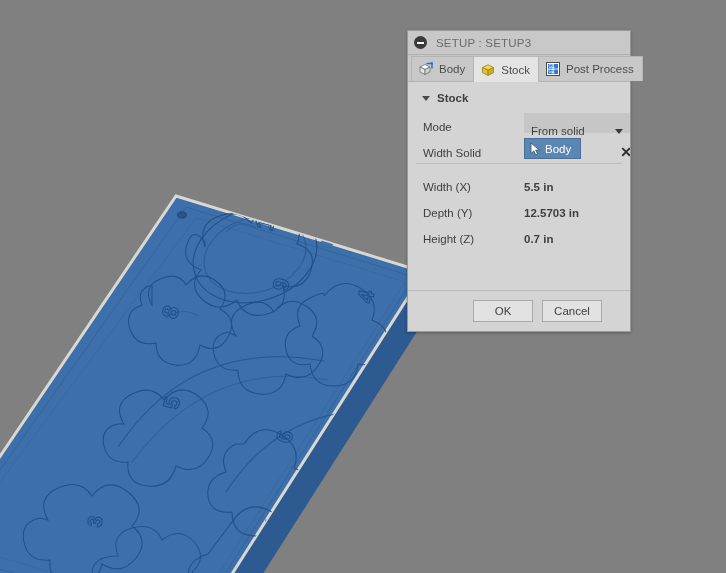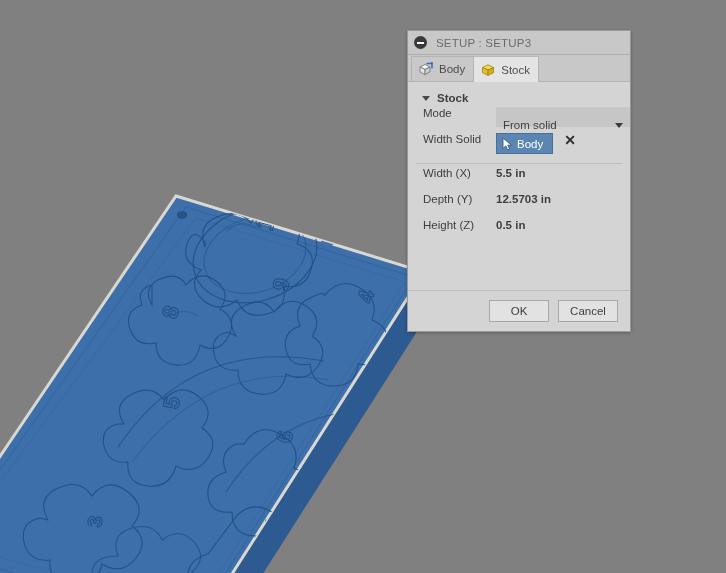--- a/index.html
+++ b/index.html
@@ -127,23 +127,24 @@
   }
   .caret {
     width: 0; height: 0;
     border-left: 4.5px solid transparent;
     border-right: 4.5px solid transparent;
     border-top: 5.5px solid #4a4a4a;
     flex: none;
   }
   .row {
     display: flex;
-    align-items: flex-start;
+    align-items: flex-end;
     height: 26px;
     padding-left: 15px;
+    gap: 28px;
   }
   .row .lbl {
     width: 73px;
     font-size: 11.5px;
     color: #3f3f3f;
     flex: none;
   }
   .row .val {
     font-size: 11.5px;
     color: #3f3f3f;
@@ -202,21 +203,21 @@
 
   
   .footer {
     height: 41px;
     background: #d4d4d4;
     border-top: 1px solid #bcbcbc;
     display: flex;
     align-items: center;
     justify-content: flex-end;
     gap: 9px;
-    padding-right: 12px;
+    padding-right: 28px;
     flex: none;
   }
   .btn {
     min-width: 60px;
     height: 22px;
     background: #e2e2e2;
     border: 1px solid #a8a8a8;
     font-size: 11.5px;
     color: #3f3f3f;
     font-family: "Liberation Sans", sans-serif;
@@ -368,20 +369,32 @@
 
       <div class="tab active">
         <svg class="ticon" viewBox="0 0 16 16">
           <polygon points="2.5,5.5 8,2.8 13.5,5.5 8,8.2" fill="#f4d84a" stroke="#9a8319" stroke-width="0.8"></polygon>
           <polygon points="2.5,5.5 8,8.2 8,13.4 2.5,10.7" fill="#e3c32c" stroke="#9a8319" stroke-width="0.8"></polygon>
           <polygon points="13.5,5.5 8,8.2 8,13.4 13.5,10.7" fill="#cfae1f" stroke="#9a8319" stroke-width="0.8"></polygon>
         </svg>
         <span>Stock</span>
       </div>
 
+      <div class="tab">
+        <svg class="ticon" viewBox="0 0 16 16">
+          <rect x="1.5" y="1.5" width="13" height="13" fill="#ffffff" stroke="#4a4a4a" stroke-width="1"></rect>
+          <rect x="3" y="3" width="4.6" height="4.6" fill="#2f78d4"></rect>
+          <rect x="8.4" y="3" width="4.6" height="4.6" fill="#2f78d4"></rect>
+          <rect x="3" y="8.4" width="4.6" height="4.6" fill="#2f78d4"></rect>
+          <rect x="8.4" y="8.4" width="4.6" height="4.6" fill="#2f78d4"></rect>
+          <text x="3.4" y="6.9" font-family="Liberation Sans, sans-serif" font-size="4.6" fill="#ffffff">G1</text>
+          <text x="3.4" y="12.3" font-family="Liberation Sans, sans-serif" font-size="4.6" fill="#ffffff">G2</text>
+        </svg>
+        <span>Post Process</span>
+      </div>
 
     </div>
 
     <div class="content">
 
       <div class="section-head">
         <span class="caret"></span>
         <span>Stock</span>
       </div>
 
@@ -410,21 +423,21 @@
       <div class="row">
         <span class="lbl">Width (X)</span>
         <span class="val">5.5 in</span>
       </div>
       <div class="row">
         <span class="lbl">Depth (Y)</span>
         <span class="val">12.5703 in</span>
       </div>
       <div class="row">
         <span class="lbl">Height (Z)</span>
-        <span class="val">0.5 in</span>
+        <span class="val">0.7 in</span>
       </div>
 
     </div>
 
     <div class="footer">
       <button class="btn">OK</button>
       <button class="btn">Cancel</button>
     </div>
 
   </div>

